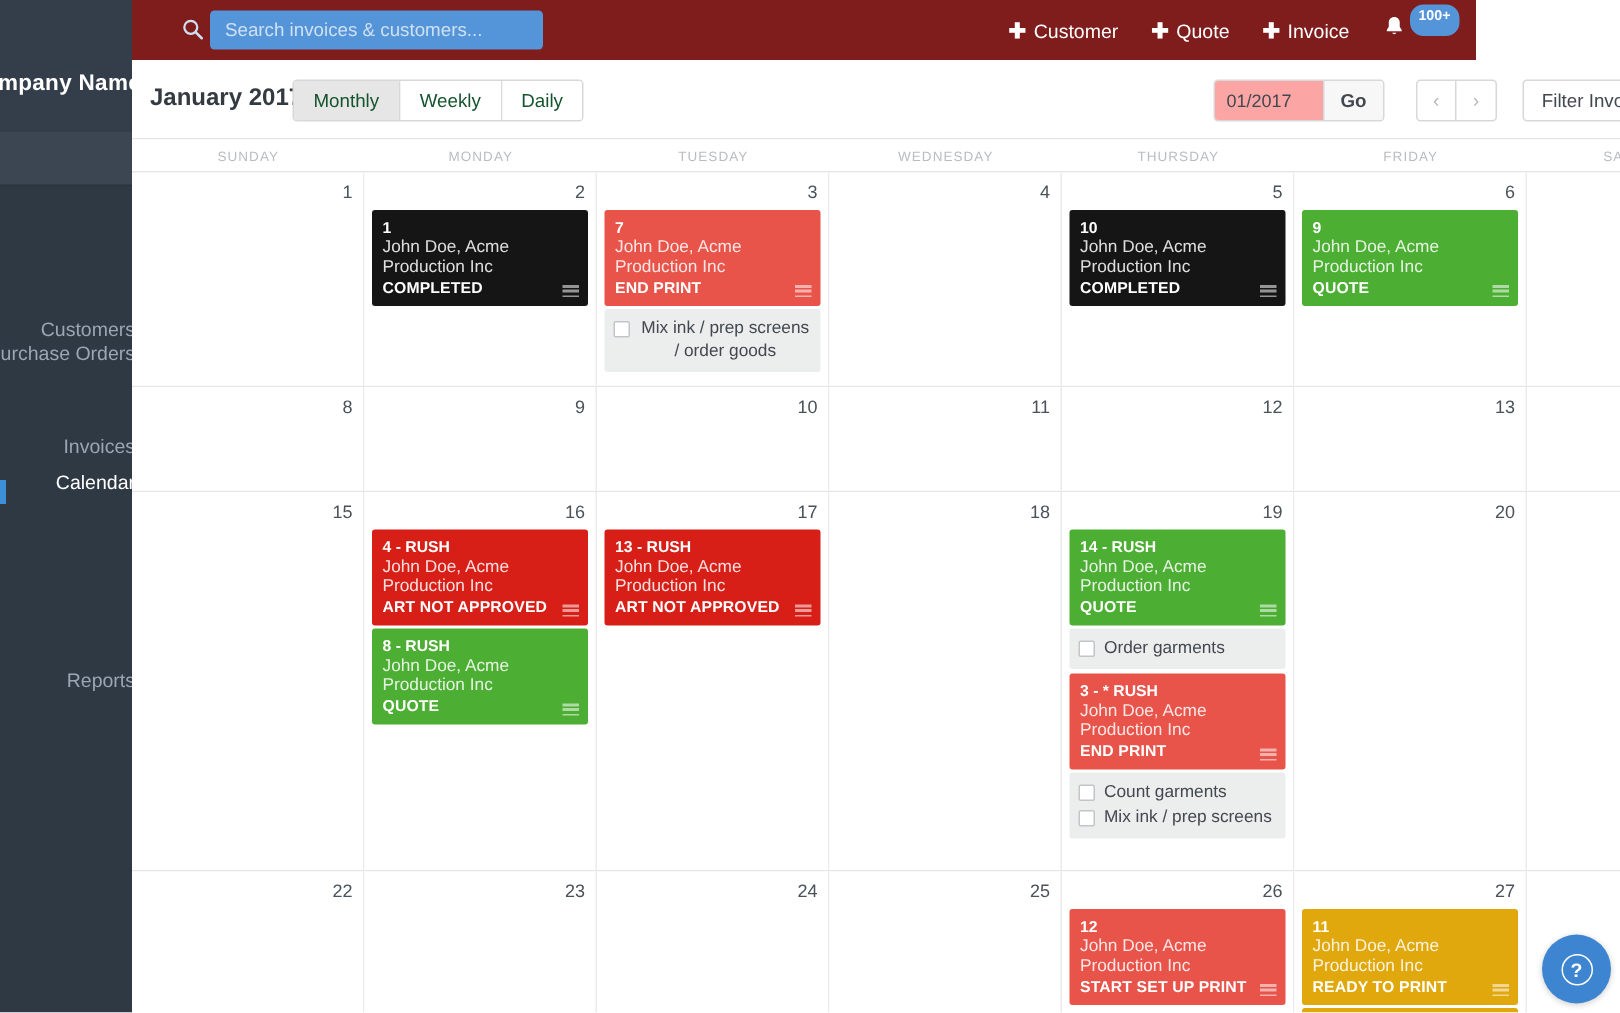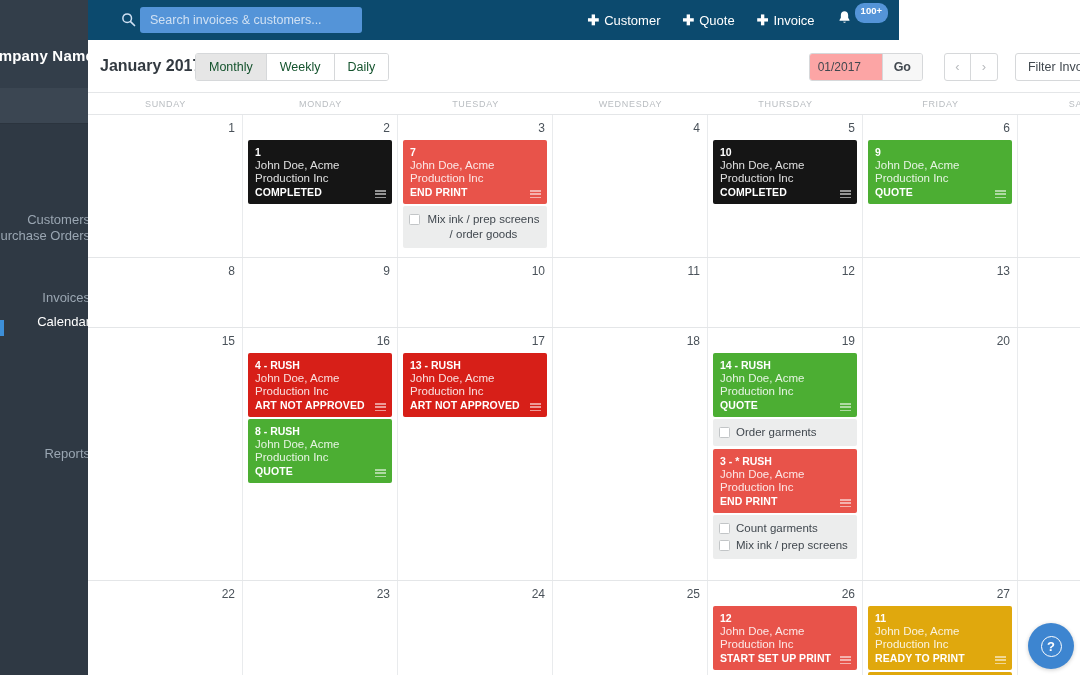--- a/index.html
+++ b/index.html
@@ -33,22 +33,22 @@
     position: absolute; left: -110px; width: 200px; height: 22px;
     color: #9aa6b2; font-size: 13px; white-space: nowrap; text-align: right;
   }
   .sb-item.active { color: #ffffff; }
   .sb-active-bar {
     position: absolute; left: 0; width: 4px; height: 16px; background: #3d8fd8;
   }
 
   
   .topbar {
-    position: absolute; left: 88px; top: 0; width: 811px; height: 40px;
-    background: #0c4a6e;
+    position: absolute; left: 88px; top: 0; width: 896px; height: 40px;
+    background: #7f1d1d;
   }
   .search-wrap {
     position: absolute; left: 52px; top: 7px; width: 222px; height: 26px;
     background: #5494d8; border-radius: 3px;
   }
   .search-input {
     width: 100%; height: 100%; background: transparent; border: 0; outline: none;
     color: #ffffff; font-size: 12.5px; font-family: "Liberation Sans", sans-serif;
     padding: 0 10px;
   }

